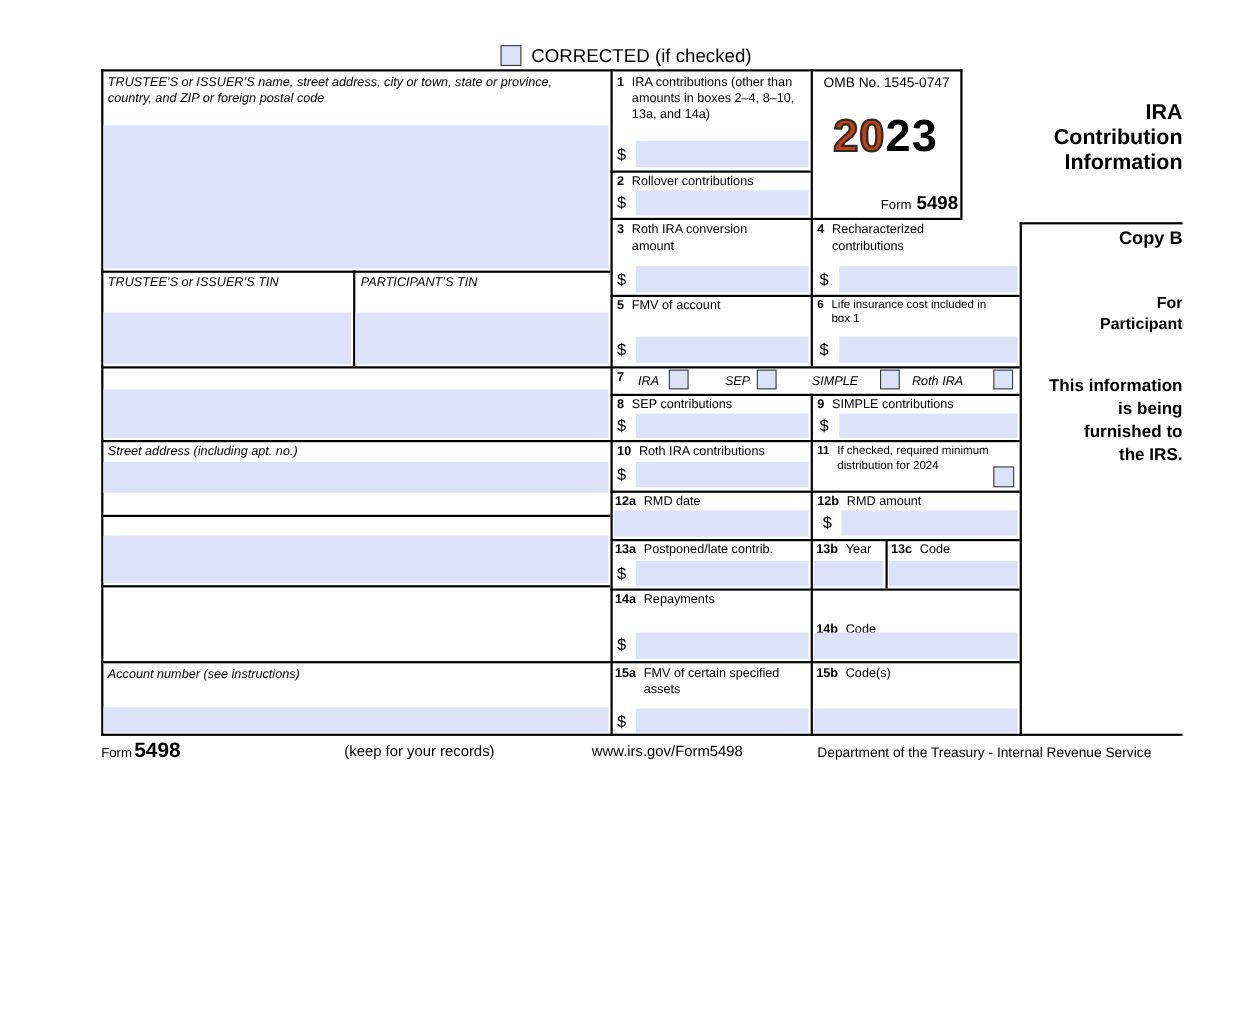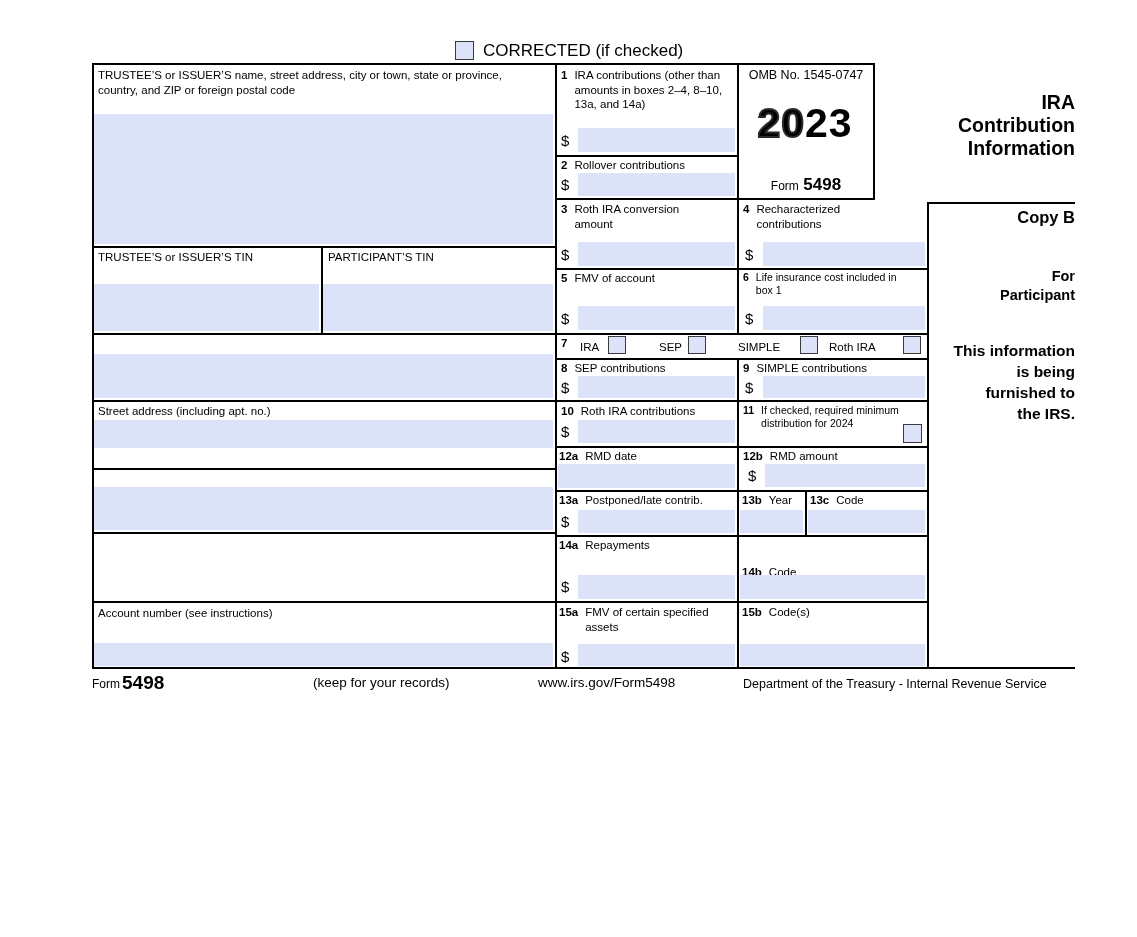--- a/index.html
+++ b/index.html
@@ -1,31 +1,31 @@
 <!DOCTYPE html>
 <html><head>
 <meta charset="utf-8">
 <style>
   html,body{margin:0;padding:0;background:#fff;}
   #page{position:relative;width:1137px;height:937px;background:#fff;
         font-family:"Liberation Sans", sans-serif;color:#000;overflow:hidden;}
   .hl{position:absolute;background:#000;height:2px;}
   .vl{position:absolute;background:#000;width:2px;}
   .fld{position:absolute;background:#dce3f8;}
-  .lab{position:absolute;font-size:11.5px;line-height:1.3;}
+  .lab{position:absolute;font-size:11.5px;line-height:1.3;font-style:italic;}
   .boxlab{position:absolute;display:flex;gap:7px;font-size:11.5px;line-height:1.28;}
   .boxlab .bn{font-weight:bold;white-space:nowrap;}
   .sm{font-size:10.5px;}
   .dollar{position:absolute;font-size:15px;}
   .cbx{position:absolute;background:#dce3f8;border:1.6px solid #3a3a3a;}
   .rt{position:absolute;text-align:right;white-space:pre-line;font-weight:bold;}
   .corrected{position:absolute;font-size:17px;}
   .omb{position:absolute;text-align:center;font-size:12.5px;}
   .year{position:absolute;width:128px;text-align:center;font-size:41px;font-weight:bold;letter-spacing:1px;}
-  .year .out{color:#000000;-webkit-text-stroke:2px #2b2b2b;}
+  .year .out{color:#c2410c;-webkit-text-stroke:2px #2b2b2b;}
   .formword{font-size:12px;}
   .formnum{font-size:17px;font-weight:bold;}
   .footer-item{position:absolute;}
 </style>
 </head>
 <body>
 
 <div id="page">
 
   <span class="cbx" style="left:455px;top:41px;width:17px;height:17px;"></span>
@@ -72,21 +72,21 @@
   <div class="lab" style="left:98px;top:404px;">Street address (including apt. no.)</div>
   <div class="fld" style="left:94px;top:420px;width:459px;height:28px;"></div>
 
   <div class="fld" style="left:94px;top:487px;width:459px;height:43px;"></div>
 
   <div class="lab" style="left:98px;top:606px;">Account number (see instructions)</div>
   <div class="fld" style="left:94px;top:643px;width:459px;height:23px;"></div>
 
   <div class="omb" style="left:741px;top:68px;width:130px;">OMB No. 1545-0747</div>
   <div class="year" style="left:741px;top:100px;"><span class="out">20</span><span>23</span></div>
-  <div style="position:absolute;left:741px;top:175px;width:130px;text-align:center;">
+  <div style="position:absolute;left:741px;top:175px;width:130px;text-align:right;">
     <span class="formword">Form</span>
     <span class="formnum">5498</span>
   </div>
 
   <div class="rt" style="left:930px;top:91px;width:145px;font-size:19.5px;line-height:23px;">IRA
 Contribution
 Information</div>
   <div class="rt" style="left:930px;top:208px;width:145px;font-size:16.5px;">Copy B</div>
   <div class="rt" style="left:930px;top:340px;width:145px;font-size:15.5px;line-height:21px;">This information
 is being

